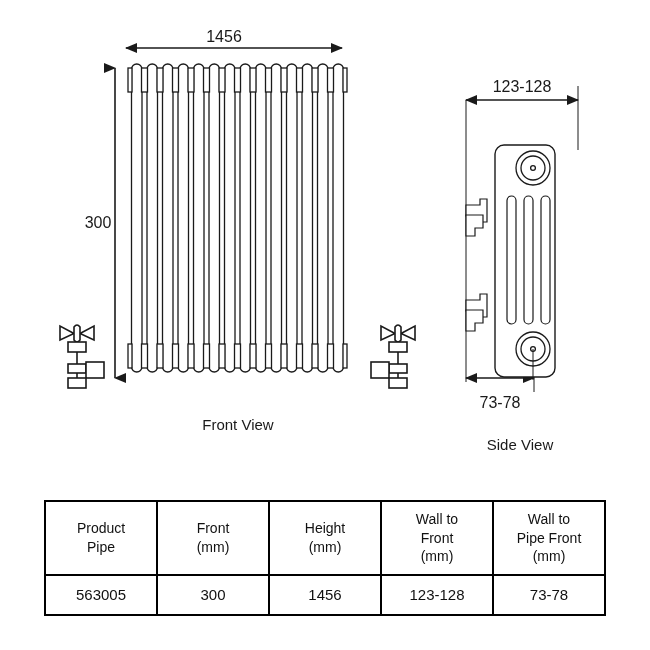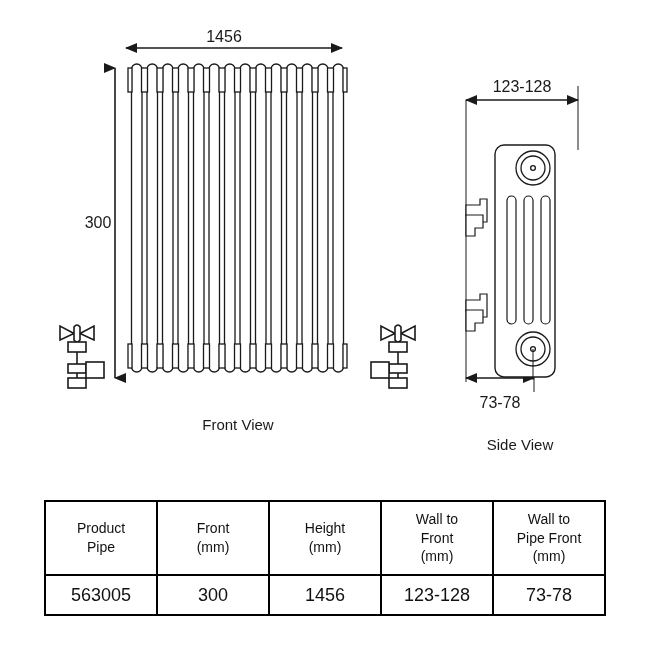--- a/index.html
+++ b/index.html
@@ -40,21 +40,21 @@
     border:2px solid #000;
     text-align:center;
     vertical-align:middle;
     font-family:"Liberation Sans", sans-serif;
     font-size:14px;
     color:#111;
     line-height:1.35;
     padding:4px 2px;
   }
   table.spec tr.head td{ height:64px; }
-  table.spec tr.vals td{ height:30px; font-size:18px;}
+  table.spec tr.vals td{ height:30px; font-size:15px;}
   .cellline{display:block;}
 </style>
 </head>
 <body>
 
 <div id="stage">
 
   <svg class="drawing" viewBox="0 0 650 650" xmlns="http://www.w3.org/2000/svg">
 
     <defs>

